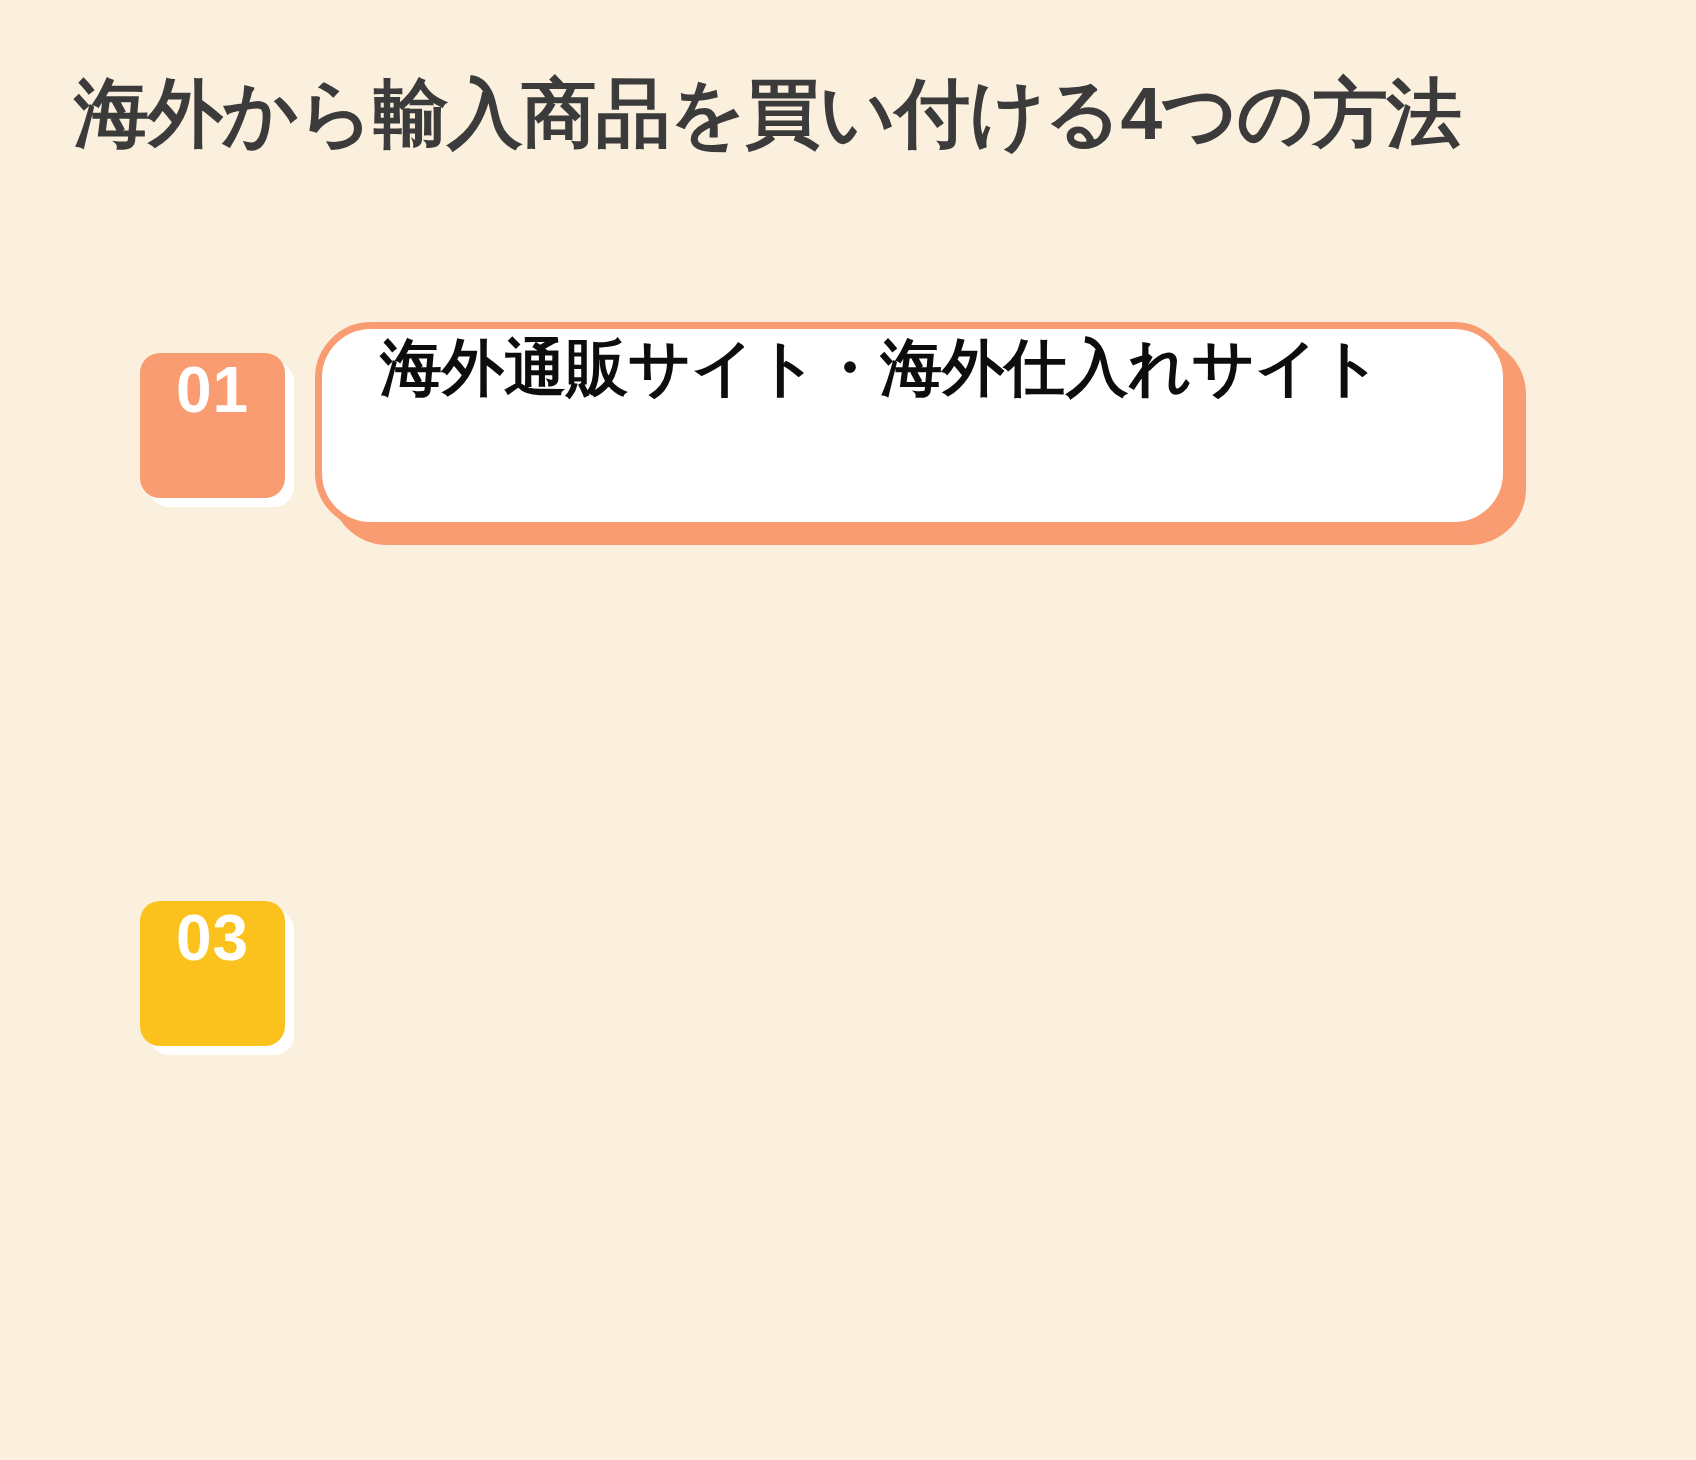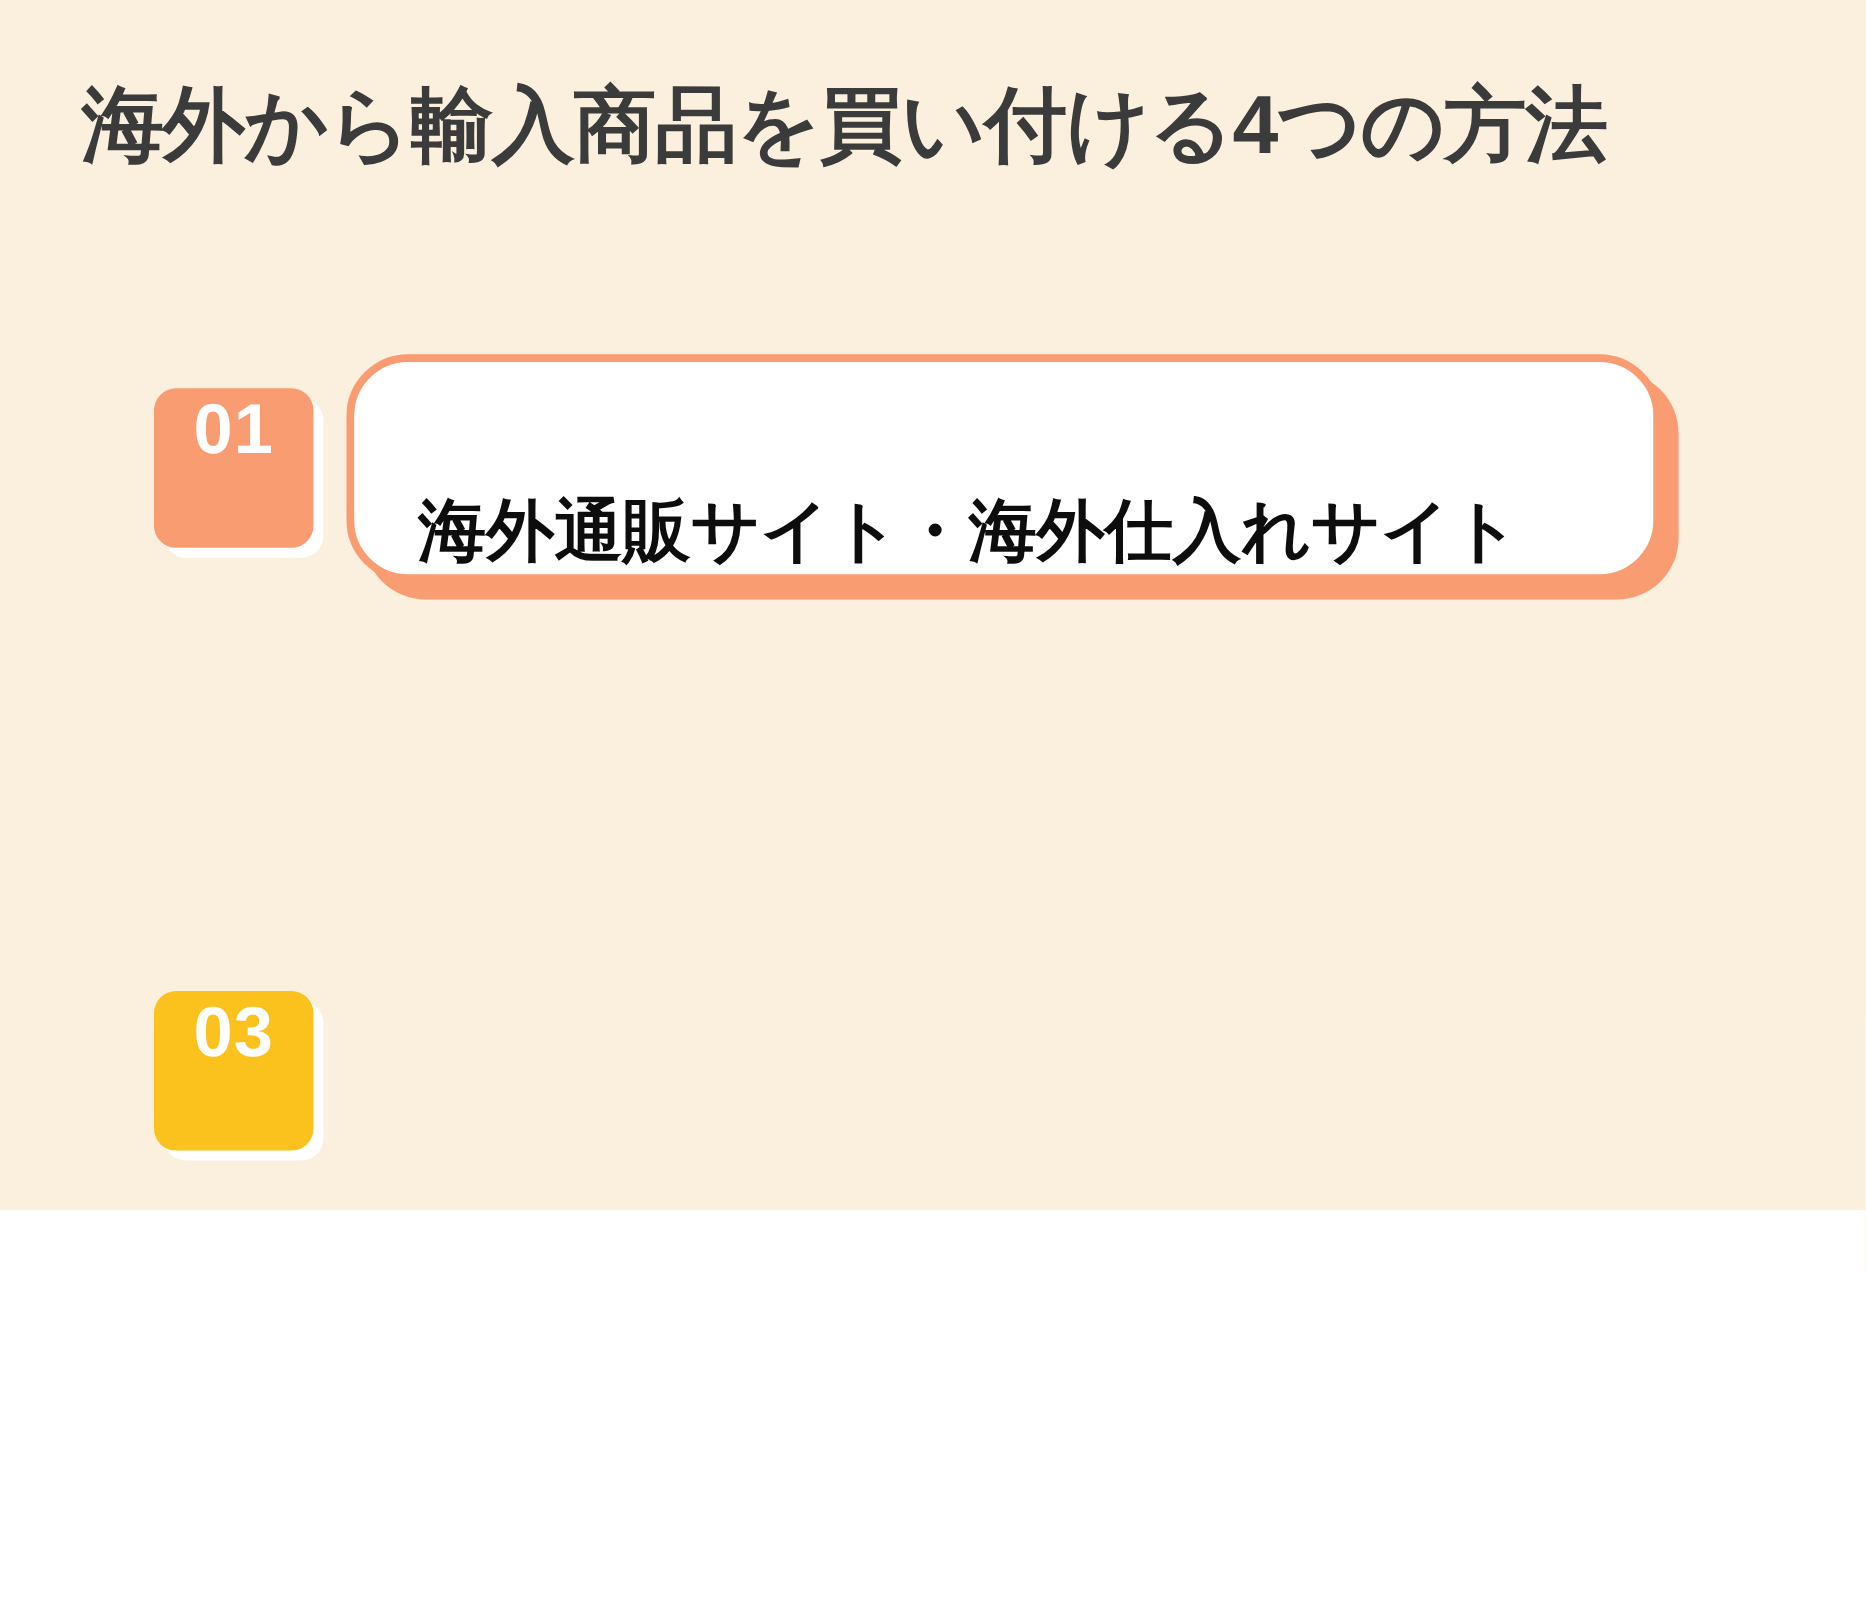--- a/index.html
+++ b/index.html
@@ -2,21 +2,21 @@
 <html><head>
 <meta charset="utf-8">
 <style>
   html, body {
     margin: 0;
     padding: 0;
   }
   .canvas {
     position: relative;
     width: 1696px;
-    height: 1100px;
+    height: 1460px;
     background: #FBF0DE;
     overflow: hidden;
     font-family: "Liberation Sans", "DejaVu Sans", sans-serif;
   }
   .title {
     position: absolute;
     left: 74px;
     top: 72px;
     margin: 0;
     font-size: 75px;
@@ -61,21 +61,21 @@
     left: 315px;
     top: 0;
     width: 1195px;
     height: 207px;
     box-sizing: border-box;
     background: #FFFFFF;
     border: 7px solid var(--c);
     border-radius: 56px;
     box-shadow: 16px 16px 0 var(--c);
     display: flex;
-    align-items: flex-end;
+    align-items: flex-start;
   }
   .card-text {
     padding-left: 58px;
     padding-right: 30px;
     font-size: 62px;
     font-weight: 900;
     color: #0D0D0D;
     letter-spacing: 0px;
     line-height: 1.25;
     white-space: pre-line;

